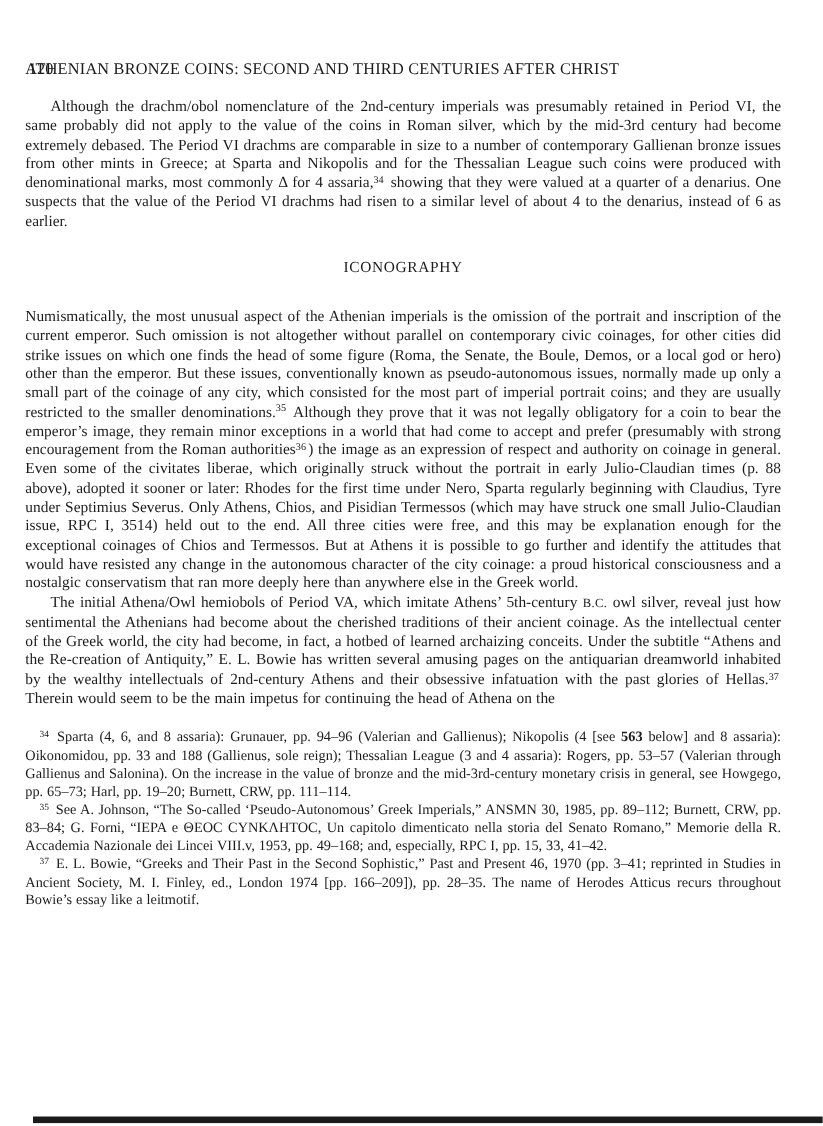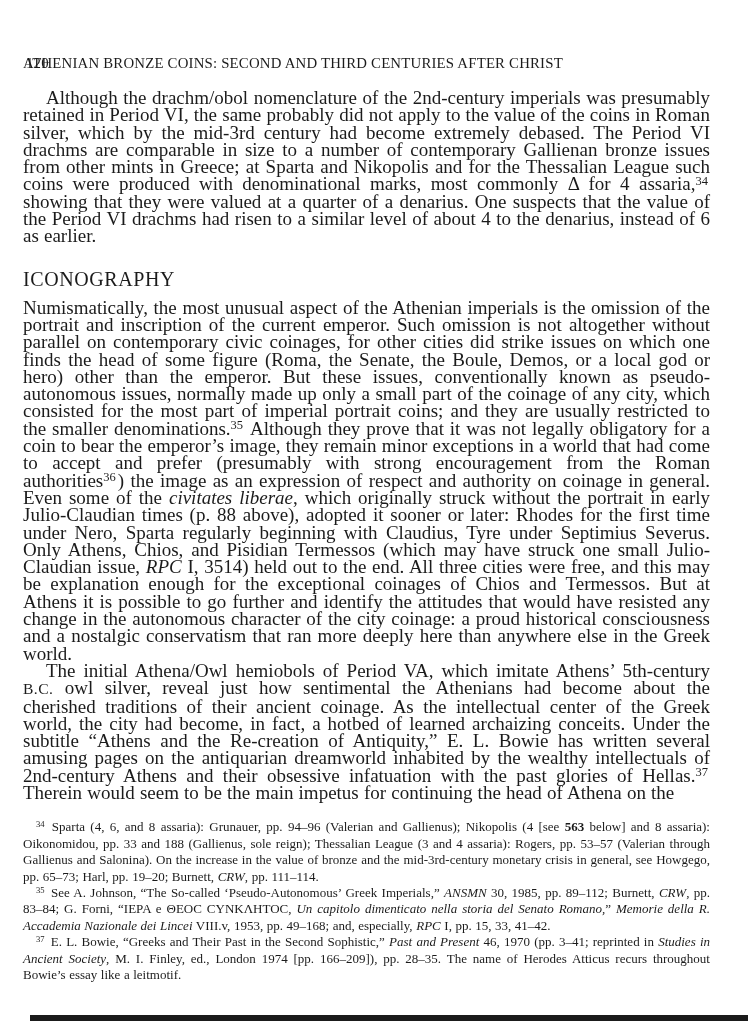--- a/index.html
+++ b/index.html
@@ -23,45 +23,46 @@
     height: 18px;
     margin-bottom: 17px;
     font-size: 14.8px;
     line-height: 18px;
     letter-spacing: 0.2px;
   }
   .page-num { position: absolute; left: 3px; top: 0; }
   .head-title { display: block; }
   .body-para {
     margin: 0;
-    font-size: 19px;
+    font-size: 14px;
     line-height: 17.3px;
     text-align: justify;
     word-spacing: 0.4px;
   }
   .indent { text-indent: 23px; }
   .section-heading {
-    margin: 25px 0 11px 0;
-    font-size: 20px;
+    margin: 25px 0 27px 0;
+    font-size: 14px;
     font-weight: normal;
+    text-align: center;
     letter-spacing: 0.6px;
     line-height: 18px;
   }
   .footnotes {
     margin-top: 18px;
     font-size: 13px;
     line-height: 16.4px;
   }
   .footnote {
     margin: 0;
     text-align: justify;
     text-indent: 13px;
     word-spacing: 0.3px;
   }
-  .seg-i  { font-style: italic; }
+  .seg-i  { }
   .seg-b  { font-weight: bold; }
   .seg-sup {
     font-size: 0.66em;
     line-height: 0;
     position: relative;
     top: -0.45em;
     margin-right: 2px;
   }
   .seg-sc { font-size: 0.82em; letter-spacing: 0.03em; margin-top: 20px; }
   .scan-bar {

